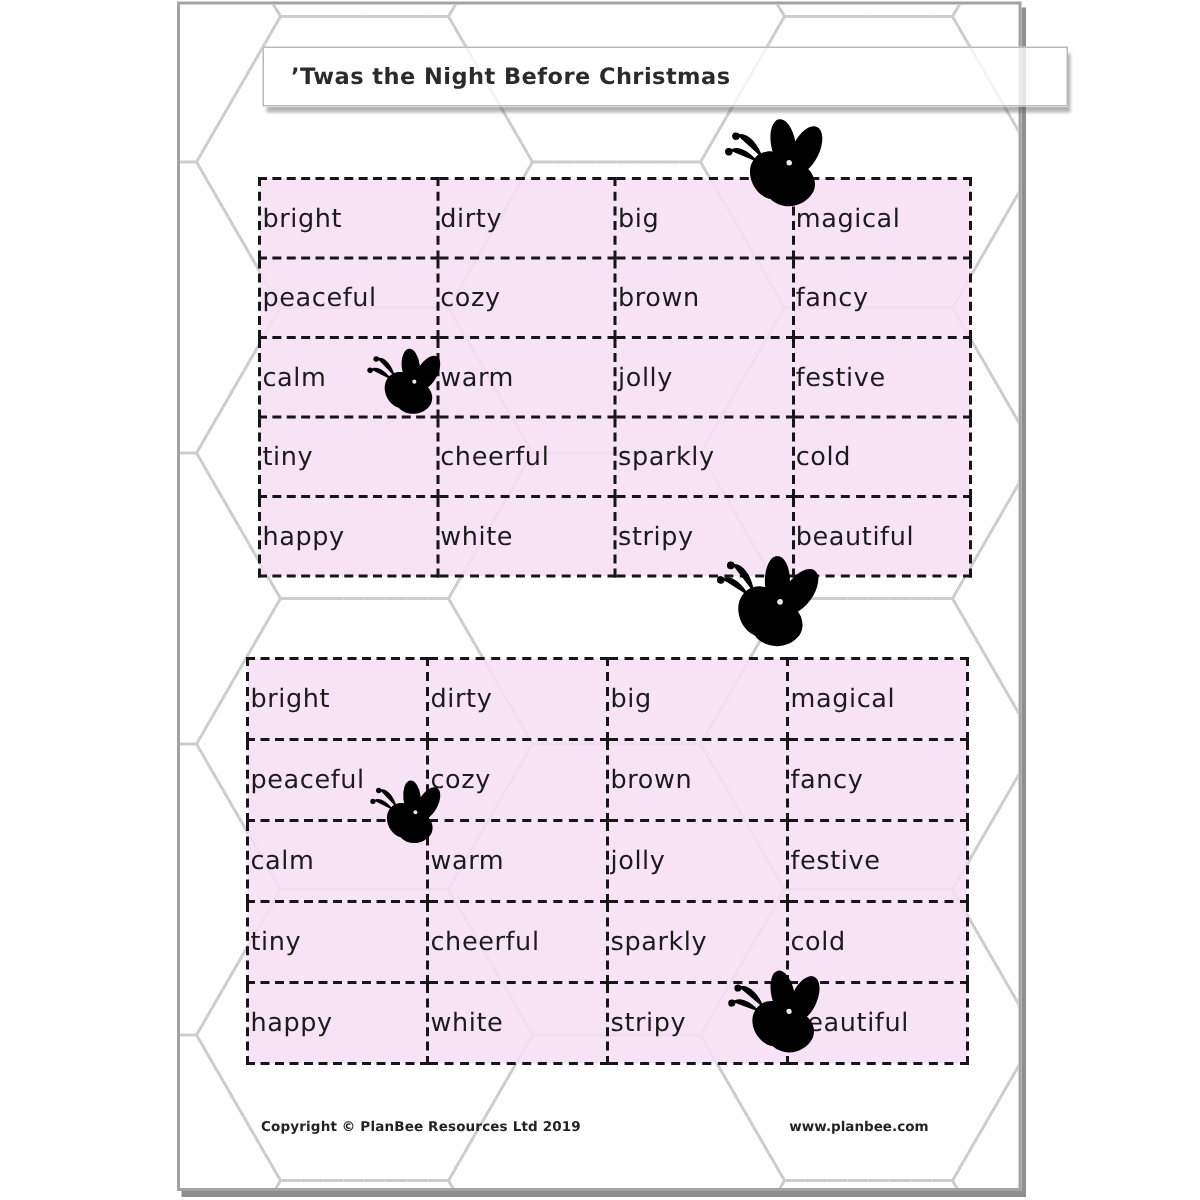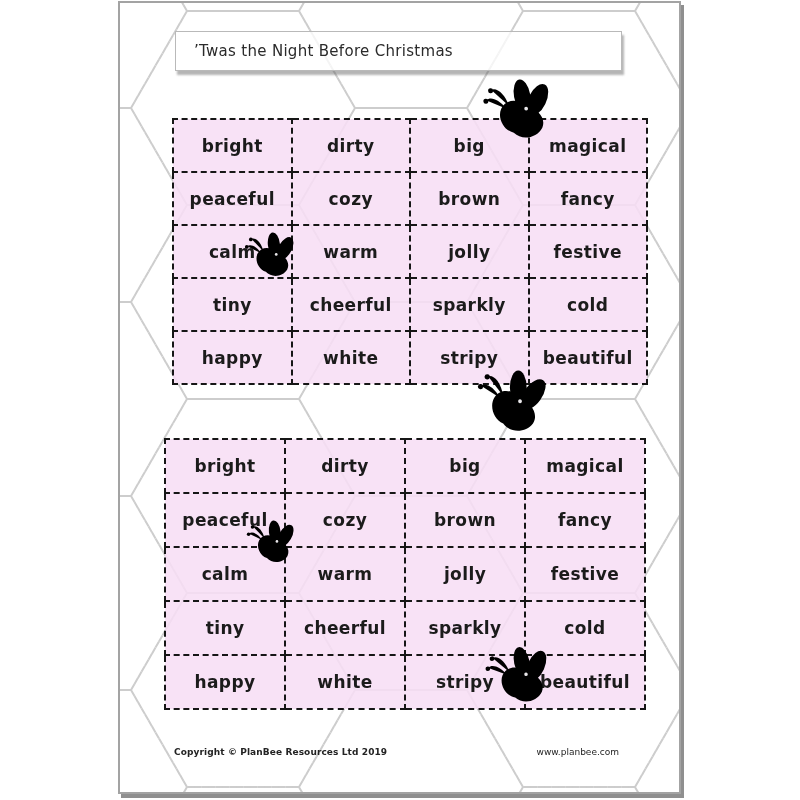--- a/index.html
+++ b/index.html
@@ -32,50 +32,50 @@
   .hex-pattern polygon {
     fill:none;
     stroke:var(--pattern-line);
     stroke-width:2;
     stroke-dasharray:7 7;
   }
   
   .header-box {
     position:absolute;
     left:55px; top:28px;
-    width:447px; height:40px;
+    width:537px; height:40px;
     background:rgba(255,255,255,0.78);
     border:1px solid #b9b9b9;
     box-shadow:2px 4px 2px rgba(90,90,90,0.45);
     display:flex;
     align-items:center;
     justify-content:space-between;
     padding:0 18px;
     box-sizing:border-box;
     z-index:3;
     font-size:15px;
     color:#2b2b2b;
     letter-spacing:0.3px;
+    font-weight:bold;
   }
   
   table.card-grid {
     position:absolute;
     border-collapse:collapse;
     table-layout:fixed;
     z-index:1;
   }
   table.grid-top    { left:52px; top:115px; width:476px; }
   table.grid-bottom { left:44px; top:435px; width:482px; }
   table.card-grid td {
     background:var(--card-bg);
     border:2px dashed var(--card-border);
-    text-align:center;
     vertical-align:middle;
     font-size:17px;
-    font-weight:700;
+    font-weight:400;
     color:var(--text-color);
     letter-spacing:0.4px;
     height:49px;
   }
   table.grid-bottom td { height:50px; }
   
   .bee {
     position:absolute;
     z-index:2;
     overflow:visible;
@@ -87,21 +87,21 @@
     font-size:9px;
     font-weight:700;
     color:#232323;
     z-index:3;
     letter-spacing:0.1px;
   }
   .footer-site {
     position:absolute;
     right:60px; top:744px;
     font-size:9px;
-    font-weight:400;
+    font-weight:700;
     color:#232323;
     z-index:3;
   }
   .defs-holder { position:absolute; width:0; height:0; overflow:hidden; }
 </style>
 </head>
 <body style="--card-bg: rgba(247,222,245,0.88); --card-border: #161616; --pattern-line: #cdcdcd; --bee-fill: #c6c4c7; --page-border: #a3a3a3; --text-color: #1b1b1b;">
 
 <svg class="defs-holder" aria-hidden="true">
   <defs>

